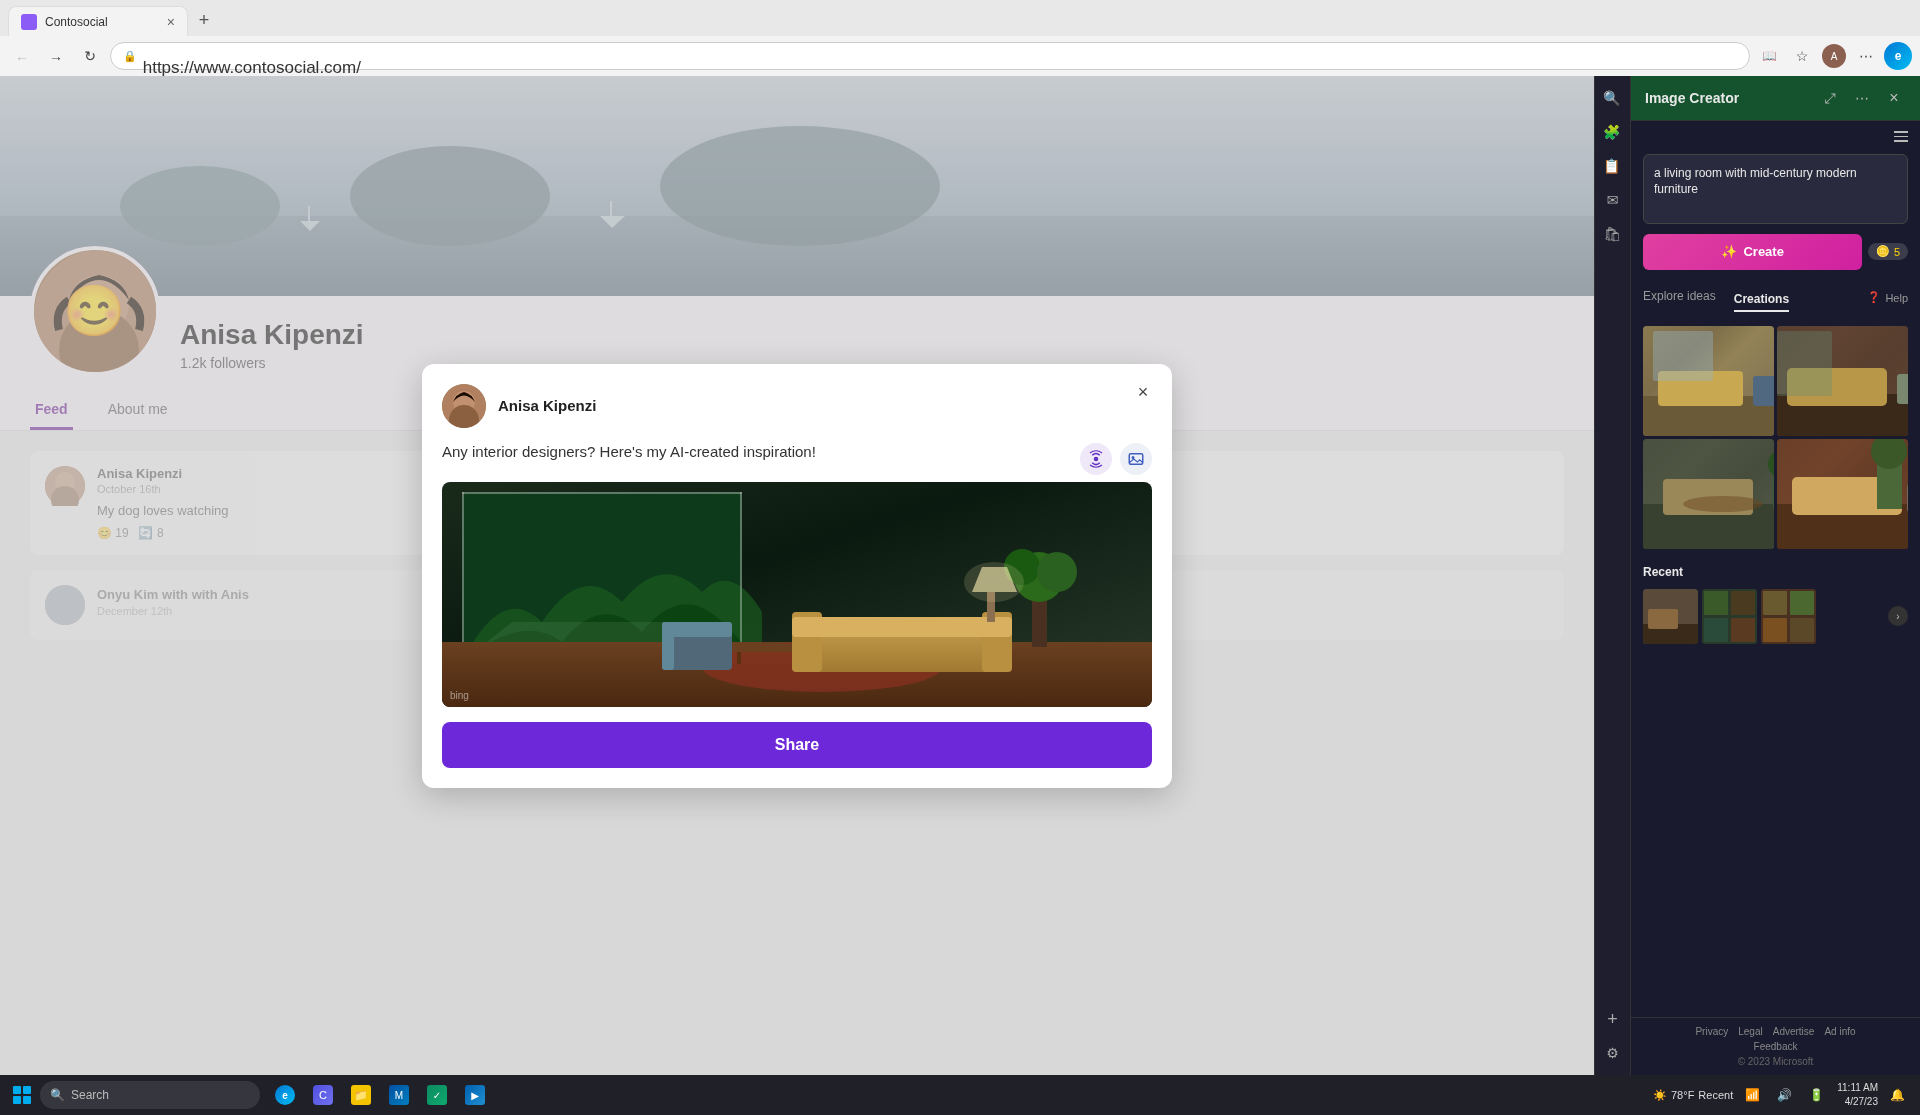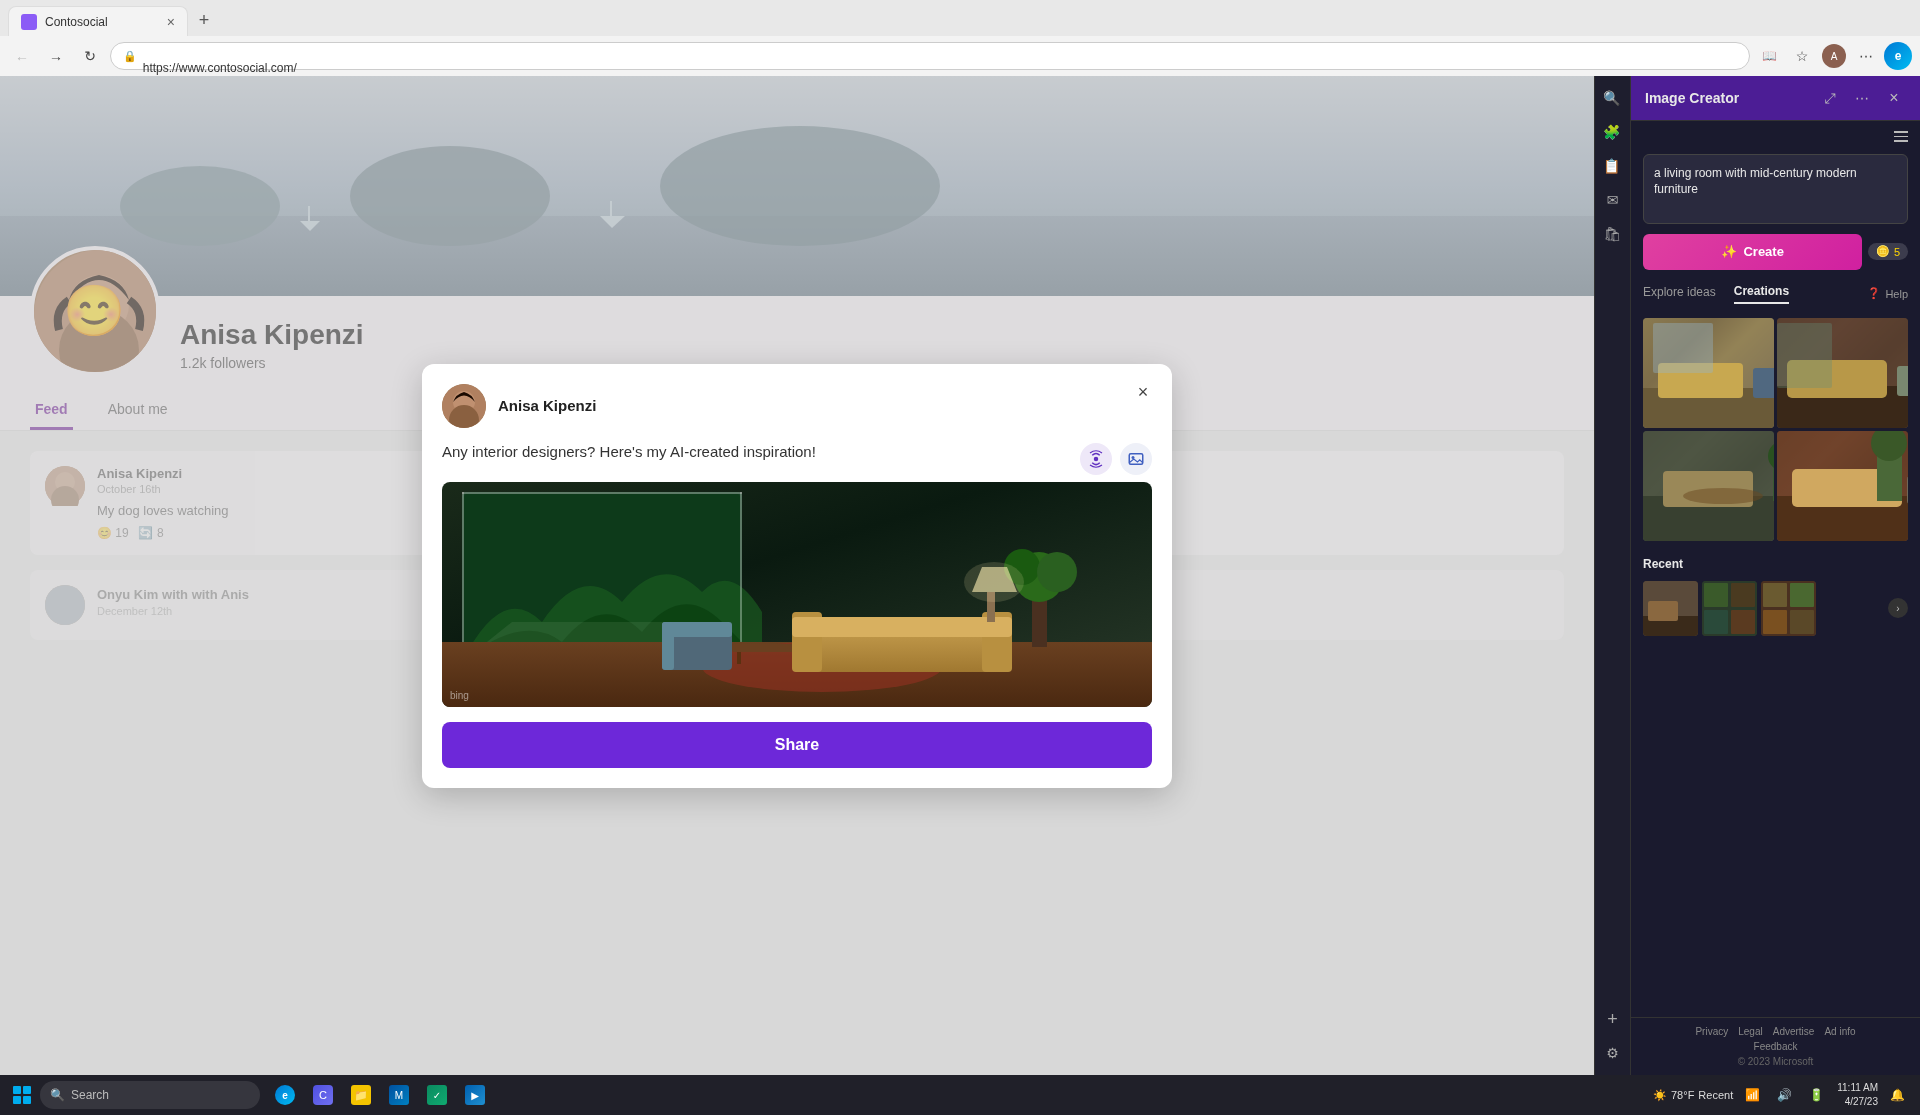--- a/index.html
+++ b/index.html
@@ -372,20 +372,21 @@
     .panel-tab {
       font-size: 12px;
       color: #999;
       cursor: pointer;
       padding-bottom: 4px;
     }
     .panel-tab.active {
       color: #e8e8e8;
       border-bottom: 2px solid #e8e8e8;
       font-weight: 600;
+      margin-top: 8px;
     }
     .help-btn {
       margin-left: auto;
       font-size: 11px;
       color: #999;
       cursor: pointer;
       display: flex; align-items: center; gap: 4px;
     }
 
     
@@ -584,21 +585,21 @@
     </div>
     <div class="browser-tab-new">+</div>
   </div>
 
   <div class="browser-toolbar">
     <div class="browser-nav-btn disabled">←</div>
     <div class="browser-nav-btn">→</div>
     <div class="browser-nav-btn">↻</div>
     <div class="browser-address-bar">
       <span class="browser-address-lock">🔒</span>
-      <span style="font-size:12px;color:#333;margin-top:24px;">https://www.contosocial.com/</span>
+      <span style="font-size:17px;color:#333;margin-top:24px;">https://www.contosocial.com/</span>
     </div>
     <div class="browser-toolbar-right">
       <div class="browser-icon-btn" style="font-size:12px;">📖</div>
       <div class="browser-icon-btn">☆</div>
       <div class="browser-icon-btn">
         <div class="profile-circle">A</div>
       </div>
       <div class="browser-icon-btn">⋯</div>
       <div class="edge-logo">e</div>
     </div>
@@ -809,21 +810,21 @@
     <div class="sidebar-icon-btn" style="color:#aaa;font-size:14px;">📋</div>
     <div class="sidebar-icon-btn" style="color:#aaa;font-size:14px;">✉</div>
     <div class="sidebar-icon-btn" style="color:#aaa;font-size:14px;">🛍</div>
     <div style="flex:1;"></div>
     <div class="sidebar-icon-btn" style="color:#aaa;font-size:18px;">+</div>
     <div class="sidebar-icon-btn" style="color:#aaa;font-size:14px;">⚙</div>
   </div>
 
   <div class="image-creator-panel">
 
-    <div style="display:flex;align-items:center;padding:10px 14px;background:#4c1d95;border-bottom:1px solid #333;gap:8px;">
+    <div style="display:flex;align-items:center;padding:10px 14px;background:#14532d;border-bottom:1px solid #333;gap:8px;">
       <span style="font-size:14px;font-weight:600;color:#e8e8e8;flex:1;">Image Creator</span>
       <div class="panel-header-btn" style="color:#bbb;">⤢</div>
       <div class="panel-header-btn" style="color:#bbb;">⋯</div>
       <div class="panel-header-btn" style="color:#bbb;font-size:16px;">×</div>
     </div>
 
     <div style="flex:1;overflow-y:auto;padding:10px 12px;display:flex;flex-direction:column;gap:10px;">
 
       <div style="display:flex;justify-content:flex-end;margin-bottom:2px;">
         <div class="hamburger">

